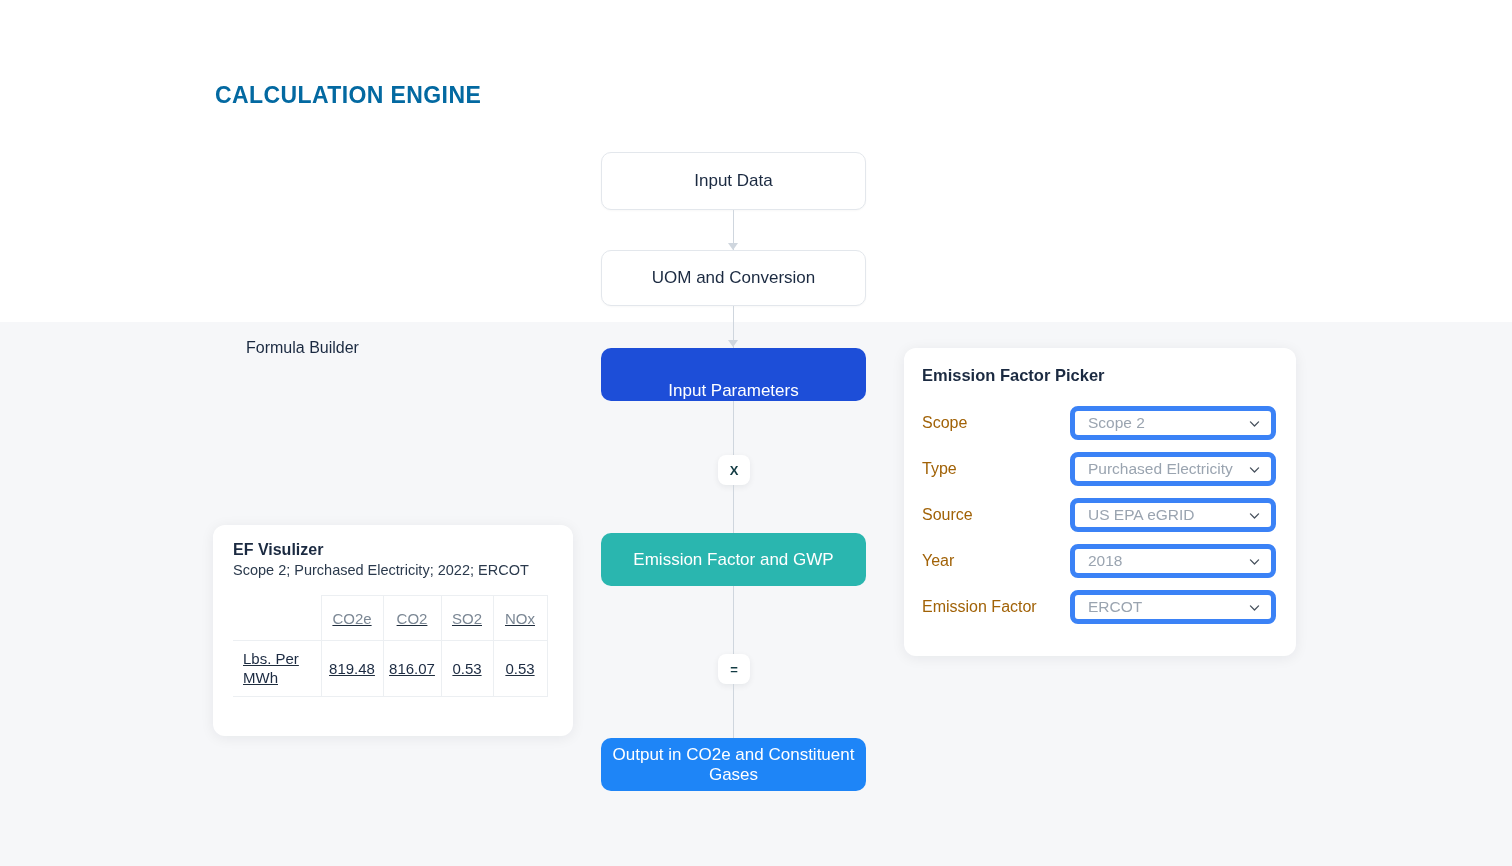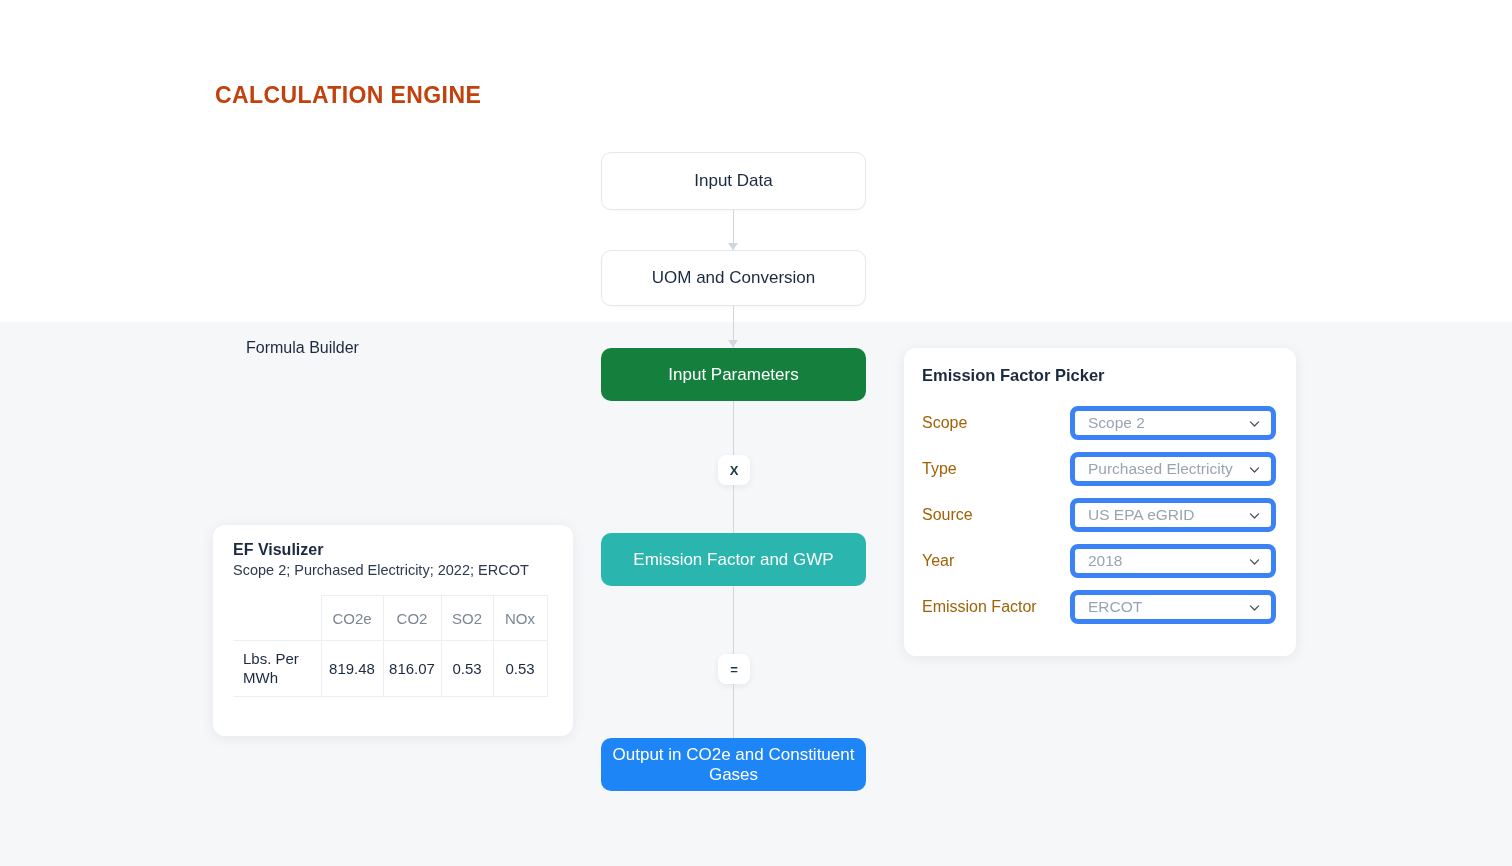--- a/index.html
+++ b/index.html
@@ -28,21 +28,21 @@
   }
 
   
   .page-title {
     position: absolute;
     left: 215px;
     top: 82px;
     font-size: 23px;
     font-weight: 700;
     letter-spacing: 0.4px;
-    color: #c2410c;
+    color: #0369a1;
   }
 
   
   .formula-builder-label {
     position: absolute;
     left: 246px;
     top: 339px;
     font-size: 16px;
     font-weight: 400;
     color: #1b2a41;
@@ -64,21 +64,21 @@
     line-height: 1.15;
   }
 
   .flow-node.plain {
     background: #ffffff;
     border: 1px solid #e3e7ec;
     color: #1b2a41;
     box-shadow: 0 1px 2px rgba(16,24,40,0.03);
   }
 
-  .flow-node.green  { background: #15803d; color: #ffffff; border: none; }
+  .flow-node.green  { background: #1d4ed8; color: #ffffff; border: none; align-items: flex-end; }
   .flow-node.teal   { background: #2ab6af; color: #ffffff; border: none; }
   .flow-node.blue   { background: #1e85f7; color: #ffffff; border: none; }
 
   #node-input-data        { top: 152px; height: 58px; }
   #node-uom               { top: 250px; height: 56px; }
   #node-input-params      { top: 348px; height: 53px; }
   #node-ef-gwp            { top: 533px; height: 53px; }
   #node-output            { top: 738px; height: 53px; }
 
   
@@ -147,20 +147,21 @@
     font-size: 14.5px;
     font-weight: 400;
     color: #2b3a4d;
     margin-bottom: 17px;
   }
 
   .ef-table {
     border-collapse: collapse;
     width: 314px;
     table-layout: fixed;
+    text-decoration: underline;
   }
   .ef-table th, .ef-table td {
     border: 1px solid #eceff2;
     font-weight: 400;
     font-size: 15px;
   }
   .ef-table th {
     height: 45px;
     color: #7b8794;
     text-align: center;

